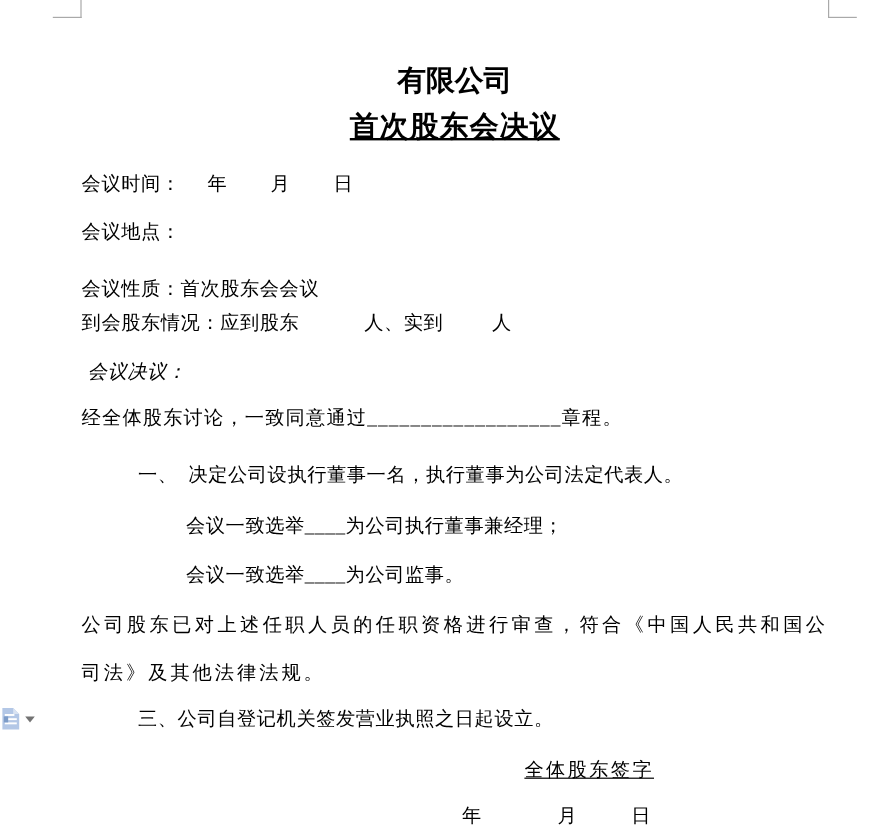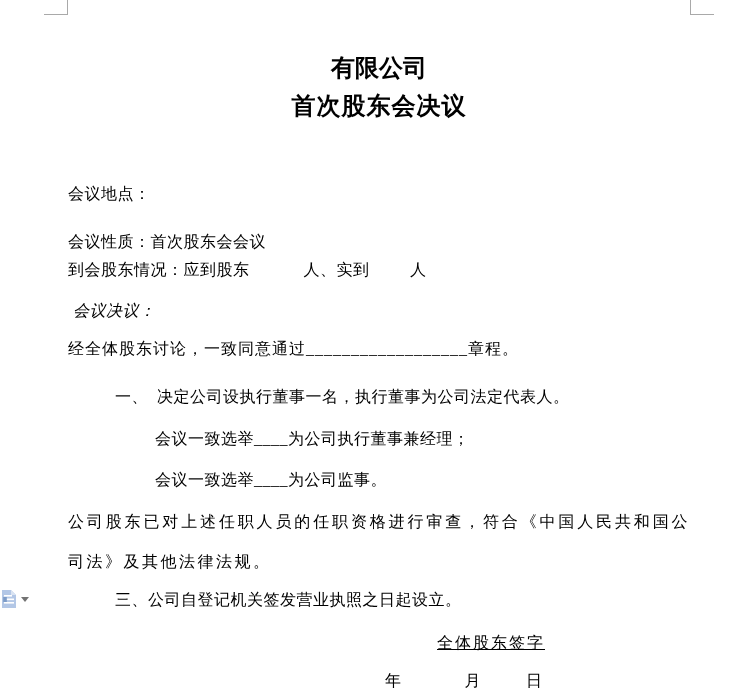--- a/index.html
+++ b/index.html
@@ -16,21 +16,21 @@
     border-right:1px solid #a9a9a9;border-bottom:1px solid #a9a9a9;}
   .corner-mark.tr{left:690px;top:0;width:24px;height:15px;
     border-left:1px solid #a9a9a9;border-bottom:1px solid #a9a9a9;}
 
   
   .title,.subtitle{
     position:absolute;left:68px;width:622px;margin:0;text-align:center;
     font-size:24px;font-weight:bold;line-height:28px;white-space:pre-wrap;
   }
   .title{top:54px;}
-  .subtitle{top:92px;letter-spacing:1px;}
+  .subtitle{top:92px;letter-spacing:1px;text-decoration:underline;}
 
   .para{
     position:absolute;margin:0;font-size:16px;line-height:20px;
     white-space:pre-wrap;letter-spacing:0.5px;
   }
   .p-time{left:68px;top:144px;}
   .p-place{left:68px;top:184px;}
   .p-nature{left:68px;top:217px;margin-top:15px;}
   .p-attend{left:68px;top:260px;}
   .p-reslabel{left:73px;top:301px;font-style:italic;}
@@ -60,20 +60,21 @@
 <body>
 
 <div class="page">
 
   <div class="corner-mark tl"></div>
   <div class="corner-mark tr"></div>
 
   <h1 class="title">有限公司</h1>
   <h2 class="subtitle">首次股东会决议</h2>
 
+  <p class="para p-time">会议时间：     年        月        日</p>
   <p class="para p-place">会议地点：</p>
   <p class="para p-nature">会议性质：首次股东会会议</p>
   <p class="para p-attend">到会股东情况：应到股东            人、实到         人</p>
   <p class="para p-reslabel">会议决议：</p>
   <p class="para p-charter">经全体股东讨论，一致同意通过__________________章程。</p>
   <p class="para p-item1">一、  决定公司设执行董事一名，执行董事为公司法定代表人。</p>
   <p class="para p-director">会议一致选举____为公司执行董事兼经理；</p>
   <p class="para p-qual">公司股东已对上述任职人员的任职资格进行审查，符合《中国人民共和国公司法》及其他法律法规。</p>
   <p class="para p-supervisor">会议一致选举____为公司监事。</p>
   <p class="para p-item3">三、公司自登记机关签发营业执照之日起设立。</p>

